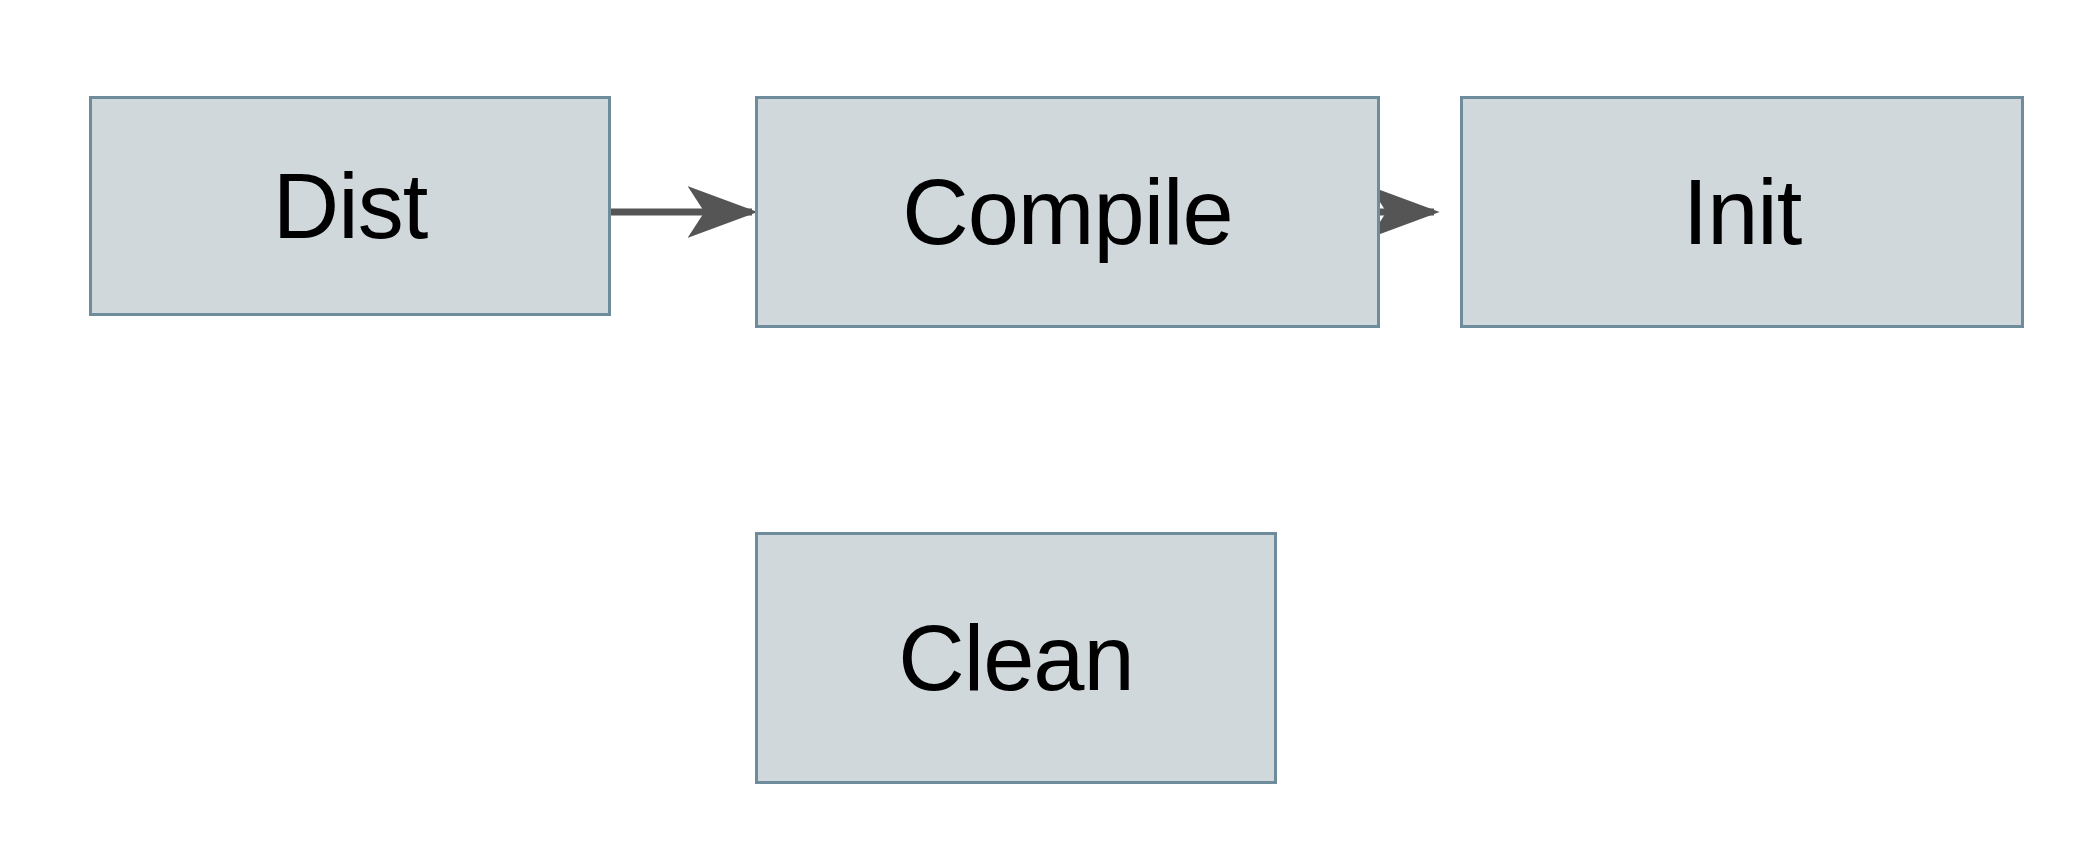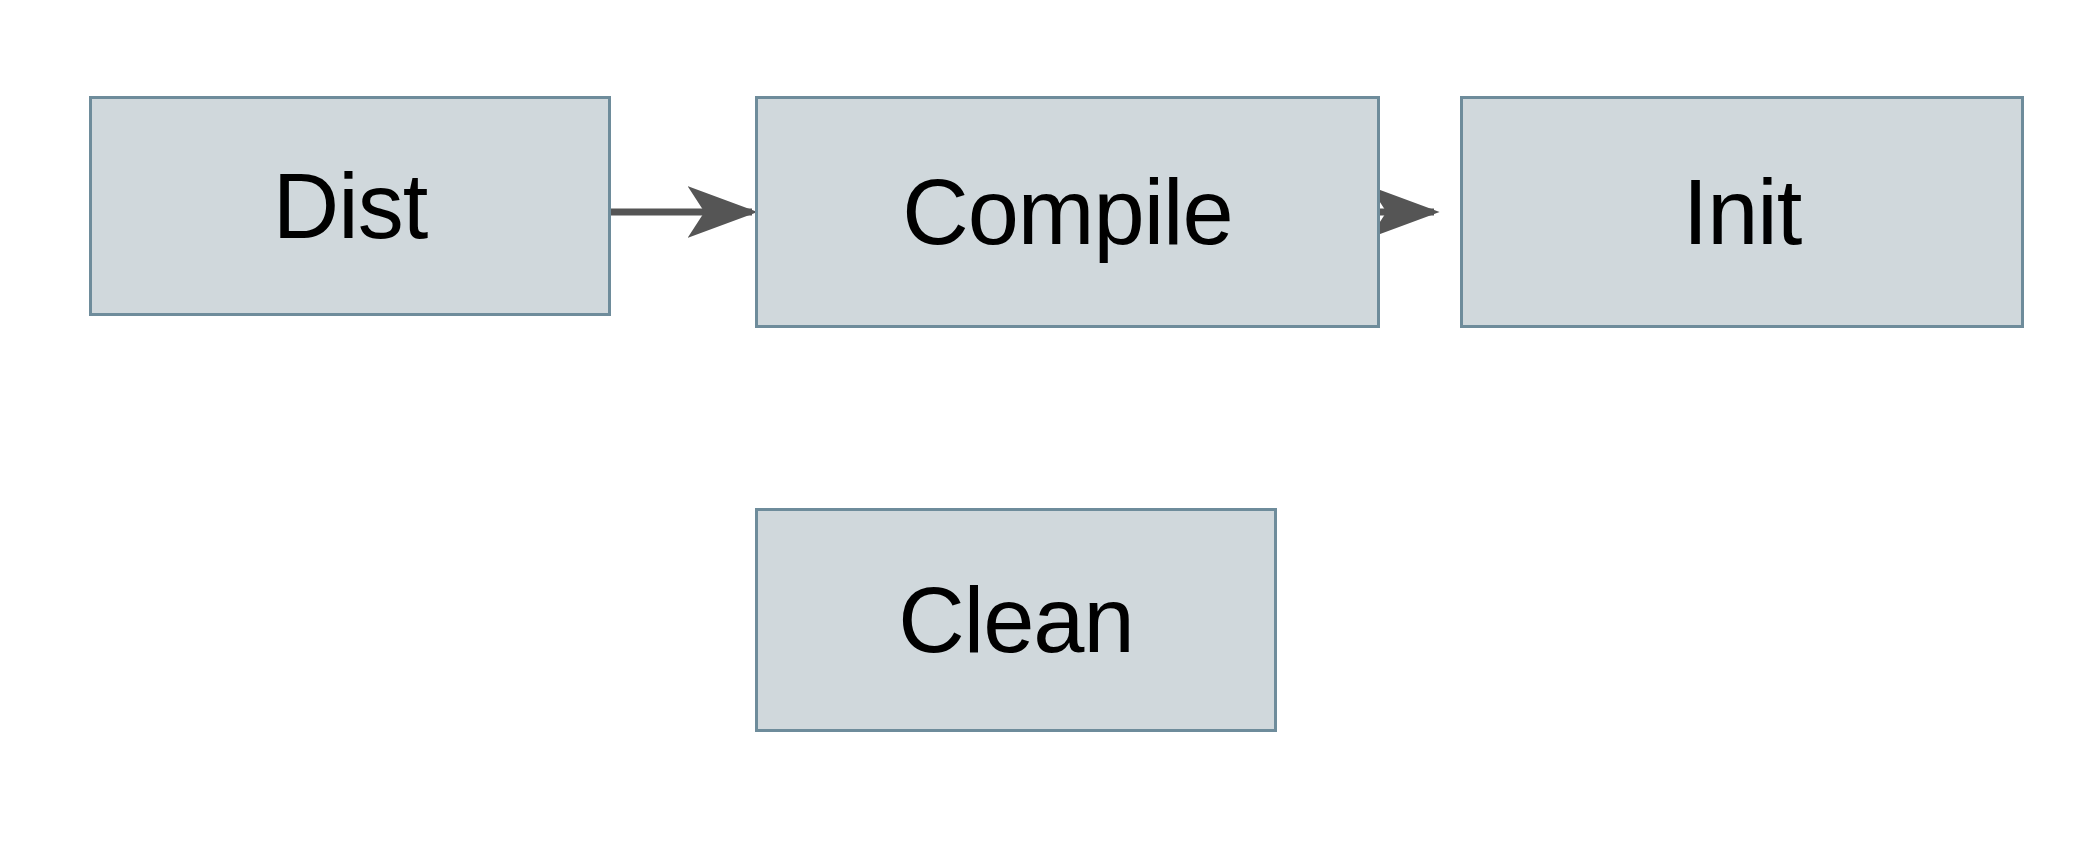--- a/index.html
+++ b/index.html
@@ -41,21 +41,21 @@
     left: 0;
     top: 0;
     width: 2078px;
     height: 848px;
     pointer-events: none;
   }
   
   #node-dist    { left: 89px;   top: 96px;  width: 522px; height: 220px; }
   #node-compile { left: 755px;  top: 96px;  width: 625px; height: 232px; }
   #node-init    { left: 1437px; top: 96px;  width: 564px; height: 232px; margin-left: 23px; }
-  #node-clean   { left: 755px;  top: 508px; width: 522px; height: 224px; }
+  #node-clean   { left: 755px;  top: 532px; width: 522px; height: 252px; }
 </style>
 </head>
 <body>
 
 <div id="canvas">
 
   <svg class="edge-layer" viewBox="0 0 2078 848" width="2078" height="848" xmlns="http://www.w3.org/2000/svg">
     <defs>
       <marker id="arrowhead" markerWidth="10" markerHeight="8" refX="9.2" refY="4" orient="auto" markerUnits="strokeWidth">
         <path d="M0,0.3 L10,4 L0,7.7 L2.4,4 Z" fill="#555555"></path>

